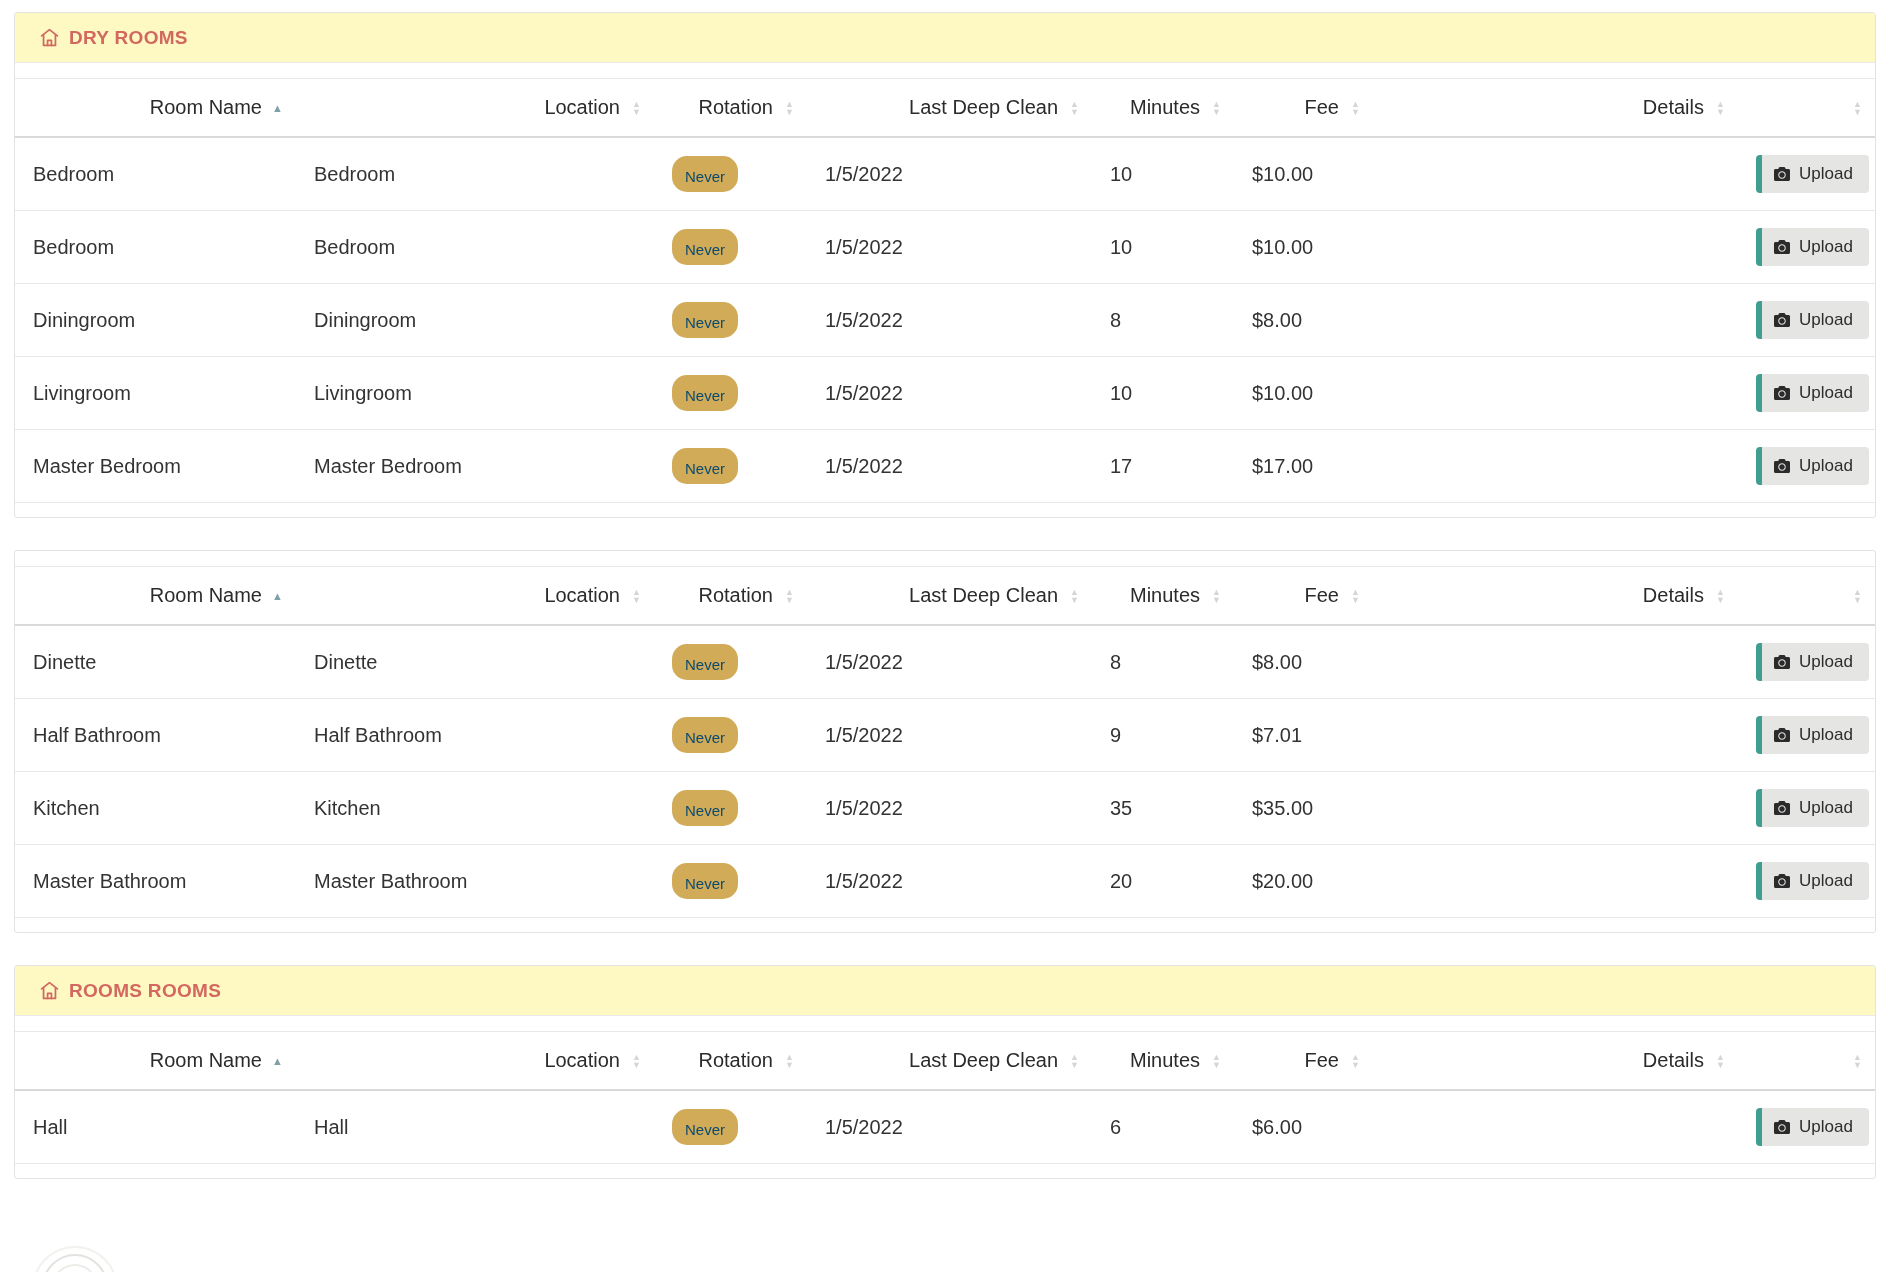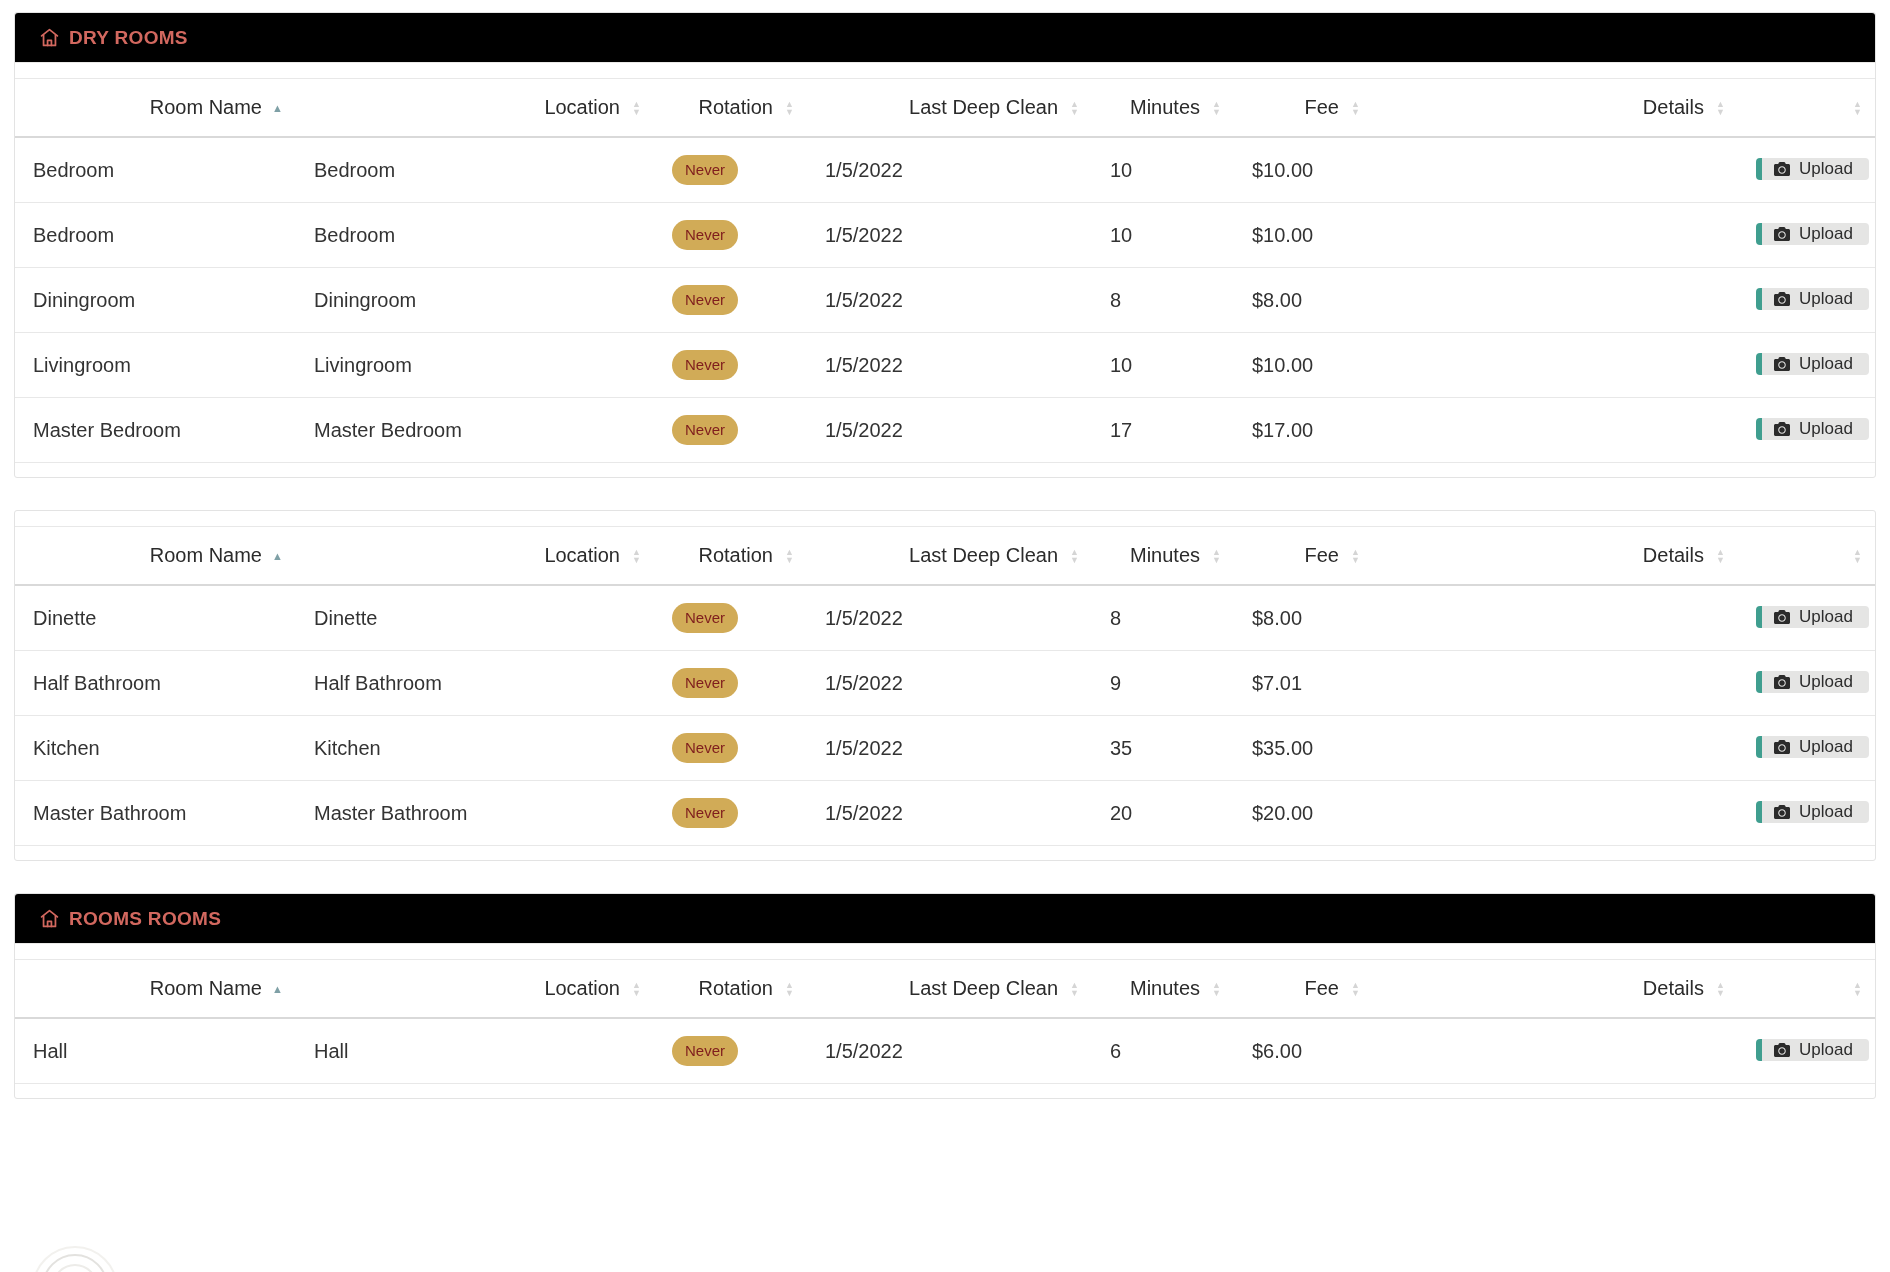--- a/index.html
+++ b/index.html
@@ -6,21 +6,21 @@
   html, body { width: 1890px; height: 1272px; overflow: hidden; background: #ffffff; }
   body { font-family: "Liberation Sans", sans-serif; color: #333; padding: 12px 14px 0; position: relative; }
 
   .panel {
     border: 1px solid #e3e3e3;
     border-radius: 3px;
     background: #fff;
     margin-bottom: 32px;
   }
   .panel-header {
-    background: #000000;
+    background: #fef9c3;
     border-bottom: 1px solid #eae9e7;
     height: 50px;
     display: flex;
     align-items: center;
     padding: 0 24px;
     gap: 9px;
     border-radius: 3px 3px 0 0;
   }
   .panel-title {
     color: #d2685f;
@@ -68,42 +68,42 @@
     display: flex;
     flex-direction: column;
     align-items: center;
   }
   .sort .tri { font-size: 9px; line-height: 8px; color: #d5d5d5; }
   .sort.asc .tri { font-size: 11px; line-height: 11px; color: #7fa0a6; }
 
   .badge-never {
     display: inline-block;
     background: #d1ab57;
-    color: #7f1d1d;
+    color: #0c4a6e;
     font-size: 15px;
     line-height: 1;
-    padding: 7px 13px 8px;
+    padding: 13px 13px 8px;
     border-radius: 15px;
   }
 
   .upload-cell { text-align: right; padding-right: 8px !important; }
   .upload-btn {
     display: inline-flex;
     align-items: center;
     gap: 8px;
     background: #e5e5e4;
     border: none;
     border-left: 6px solid #3f9e8f;
     border-radius: 4px;
     padding: 8px 16px 8px 11px;
     font-family: "Liberation Sans", sans-serif;
     font-size: 17px;
     color: #2d2d2d;
     cursor: pointer;
-    height: 22px;
+    height: 38px;
   }
   .camera-icon { width: 18px; height: 16px; display: inline-flex; }
 
   .cutoff-circle {
     position: absolute;
     left: 42px;
     top: 1254px;
     width: 66px;
     height: 66px;
     border: 2px solid #e3e2df;

